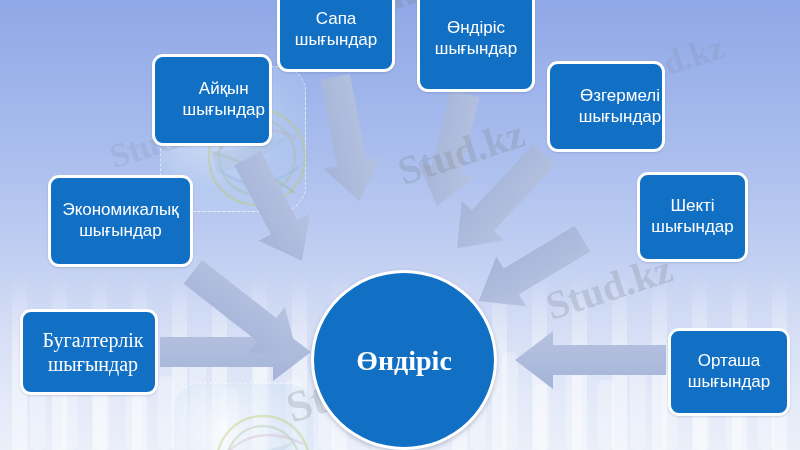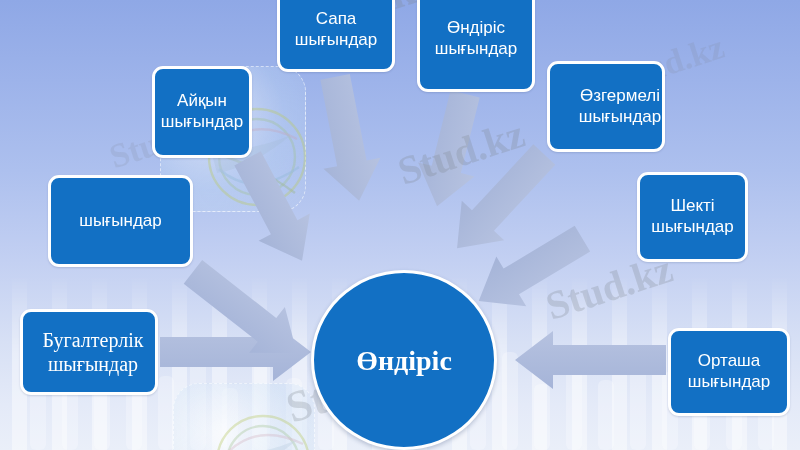--- a/index.html
+++ b/index.html
@@ -233,21 +233,21 @@
     </g>
   </svg>
 
   <div class="wm" style="left:288px; top:2px; font-size:44px; transform:rotate(-18deg);">Stud.kz</div>
   <div class="wm" style="left:392px; top:150px; font-size:40px; transform:rotate(-18deg);">Stud.kz</div>
   <div class="wm" style="left:540px; top:285px; font-size:40px; transform:rotate(-18deg);">Stud.kz</div>
   <div class="wm" style="left:280px; top:385px; font-size:44px; transform:rotate(-18deg);">Stud.kz</div>
   <div class="wm" style="left:105px; top:140px; font-size:34px; transform:rotate(-18deg); color:rgba(125,130,140,0.16);">Stud.kz</div>
   <div class="wm" style="left:612px; top:62px; font-size:34px; transform:rotate(-18deg); color:rgba(125,130,140,0.16);">Stud.kz</div>
 
-  <div class="node" style="left:152px; top:66px; width:100px; height:92px;">
+  <div class="node" style="left:152px; top:54px; width:120px; height:92px;justify-content:flex-end;">
     <span>
       <span class="node-label">Айқын</span>
       <span class="node-label">шығындар</span>
     </span>
   </div>
 
   <div class="node" style="left:277px; top:-12px; width:118px; height:84px;">
     <span>
       <span class="node-label">Сапа</span>
       <span class="node-label">шығындар</span>
@@ -277,20 +277,21 @@
 
   <div class="node" style="left:668px; top:310px; width:122px; height:88px;margin-top:18px;">
     <span>
       <span class="node-label">Орташа</span>
       <span class="node-label">шығындар</span>
     </span>
   </div>
 
   <div class="node" style="left:48px; top:175px; width:145px; height:92px;">
     <span>
+      <span class="node-label">Экономикалық</span>
       <span class="node-label">шығындар</span>
     </span>
   </div>
 
   <div class="node serif" style="left:20px; top:309px; width:138px; height:86px;">
     <span>
       <span class="node-label">Бугалтерлік</span>
       <span class="node-label">шығындар</span>
     </span>
   </div>

